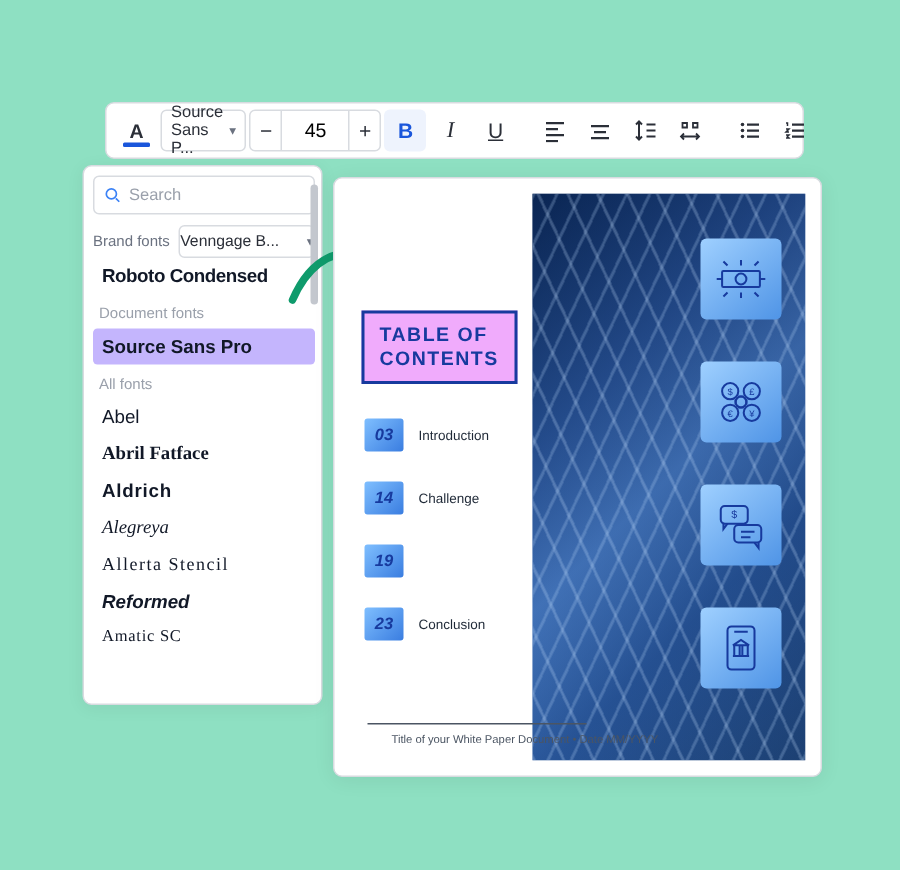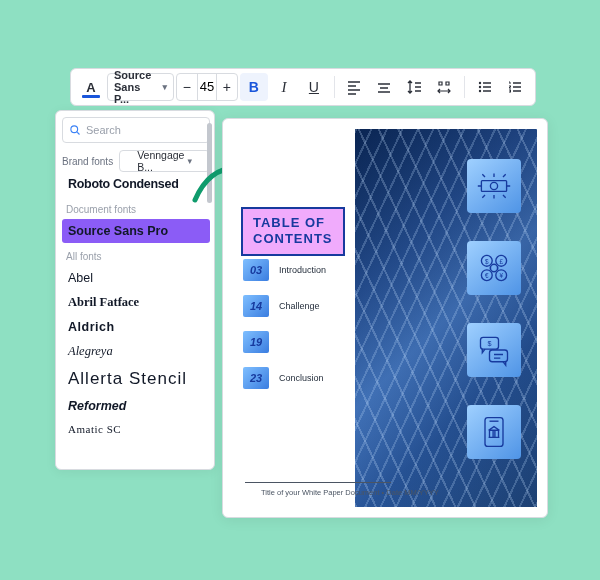--- a/index.html
+++ b/index.html
@@ -11,27 +11,27 @@
       background: #fff; border: 1px solid #d8dbe0; border-radius: 6px;
       display: flex; align-items: center; padding: 4px 6px; gap: 2px;
     }
     .tbtn {
       height: 28px; min-width: 28px; display: flex; align-items: center; justify-content: center;
       border-radius: 4px; cursor: pointer; color: #2b2f38; font-size: 14px;
     }
     .tbtn.active { background: #eef3fd; color: #1a56db; }
     .font-select {
       height: 28px; width: 112px; border: 1px solid #d8dbe0; border-radius: 4px;
-      display: flex; align-items: center; padding: 12px 6px; font-size: 11px; color: #2b2f38; gap:4px;font-weight:bold;
+      display: flex; align-items: center; padding: 12px 6px; font-size: 11px; color: #2b2f38; gap:4px;
     }
     .size-group {
       display: flex; align-items: center; border: 1px solid #d8dbe0; border-radius: 4px; height: 28px;
     }
     .size-group .step { width: 20px; text-align: center; font-size: 14px; color:#2b2f38;}
-    .size-group .val { width: 20px; text-align: center; font-size: 13px; border-left:1px solid #d8dbe0; border-right:1px solid #d8dbe0; line-height:26px;}
+    .size-group .val { width: 46px; text-align: center; font-size: 13px; border-left:1px solid #d8dbe0; border-right:1px solid #d8dbe0; line-height:26px;}
     .divider { width:1px; height:22px; background:#e3e5ea; margin: 0 4px; }
     .chev { font-size: 9px; margin-left:auto; color:#6b7280;}
     .tbtn svg, .under-a svg { width:16px; height:16px; }
     .under-a { position: relative; }
     .under-a .bar { position:absolute; bottom:3px; left:5px; right:5px; height:3px; background:#1a56db; border-radius:1px;}
     .bold-b { font-weight:800; font-size:14px; color:#1a56db;}
     .ital-i { font-style: italic; font-family: Georgia, serif; font-size:15px;}
     .under-u { text-decoration: underline; font-size:14px;}
 
     
@@ -41,39 +41,39 @@
       padding: 6px 4px 6px 6px; overflow: hidden; box-shadow: 0 2px 12px rgba(0,0,0,0.06);
     }
     .search-box {
       display:flex; align-items:center; gap:5px; height:26px; border:1px solid #d8dbe0;
       border-radius:4px; padding:0 6px; font-size:11px; color:#9aa0ab;
     }
     .search-box svg { width:12px; height:12px; color:#3b82f6;}
     .brand-row { display:flex; align-items:center; gap:6px; margin-top:7px; font-size:10px; color:#6b7280;}
     .brand-select {
       flex:1; height:22px; border:1px solid #d8dbe0; border-radius:4px; font-size:10.5px;
-      display:flex; align-items:center; padding:0 17px; color:#2b2f38;
+      display:flex; align-items:center; padding:0 0; color:#2b2f38;
     }
     .section-label { font-size:10px; color:#9aa0ab; padding: 8px 4px 4px; }
     .font-item {
       font-size:12.5px; padding: 5px 6px; color:#111827; border-radius:3px; cursor:pointer;
       white-space:nowrap; overflow:hidden; text-overflow:ellipsis;
     }
-    .font-item.selected { background:#8b5cf6; }
+    .font-item.selected { background:#c4b5fd; }
     .scrollbar { position:absolute; right:2px; top:12px; width:5px; height:80px; background:#c3c7ce; border-radius:3px;}
 
     .f-roboto { font-family: Arial, sans-serif; font-weight:600; }
     .f-robcond { font-family: 'Arial Narrow', Arial, sans-serif; font-weight:600; letter-spacing:-0.3px;}
     .f-ssp { font-family: Arial, sans-serif; font-weight:600; }
     .f-abel { font-family: Arial, sans-serif; font-weight:300; }
     .f-abril { font-family: Georgia, serif; font-weight:900; }
     .f-aldrich { font-family: Arial, sans-serif; font-weight:700; letter-spacing:0.5px;}
     .f-alegreya { font-family: Georgia, serif; font-style:italic;}
     .f-alfa { font-family: Georgia, serif; font-weight:900; letter-spacing:0.3px;}
-    .f-allerta { font-family: Liberation Sans, sans-serif; letter-spacing:1px; font-size:17px;}
+    .f-allerta { font-family: Liberation Serif, serif; letter-spacing:1px; font-size:12px;}
     .f-amaranth { font-family: Arial, sans-serif; font-weight:600; font-style:italic;}
     .f-amatic { font-family: 'Comic Sans MS', cursive; font-size:11px; letter-spacing:0.5px;}
 
     
     .canvas {
       position:absolute; left:222px; top:118px; width:326px; height:400px;
       background:#fff; border:1px solid #d8dbe0; border-radius:6px; padding:10px;
       box-shadow: 0 2px 14px rgba(0,0,0,0.07);
     }
     .doc {
@@ -88,21 +88,21 @@
         repeating-linear-gradient(115deg, rgba(180,210,245,0.25) 0 2px, transparent 2px 14px),
         repeating-linear-gradient(65deg, rgba(200,225,255,0.25) 0 2px, transparent 2px 18px),
         linear-gradient(160deg, rgba(10,30,70,0.5), rgba(90,140,210,0.2));
     }
     .toc-box {
       position:absolute; left:8px; top:78px; border:2px solid #173a9e; padding:6px 10px 8px;
       background:#f0abfc;
     }
     .toc-box h3 { color:#173a9e; font-size:13px; letter-spacing:1px; font-weight:800; line-height:1.2;}
     .toc-list { position:absolute; left:10px; top:130px; }
-    .toc-row { display:flex; align-items:center; gap:10px; margin-bottom:14px;}
+    .toc-row { display:flex; align-items:center; gap:10px; margin-bottom:14px;margin-top:20px;}
     .page-chip {
       width:26px; height:22px; display:flex; align-items:center; justify-content:center;
       background: linear-gradient(135deg,#7fbfff,#3a7de0); color:#173a9e; font-size:11px; font-weight:600;
       font-style: italic; border-radius:2px;
     }
     .toc-label { font-size:9px; color:#1f2937; max-width:100px; line-height:1.2;}
     .footer-text { position:absolute; left:12px; bottom:10px; font-size:7.5px; color:#4b5563;margin-left:16px;}
     .footer-rule { position:absolute; left:12px; bottom:24px; width:146px; height:1px; background:#4b5563;}
 
     .iconcard {

